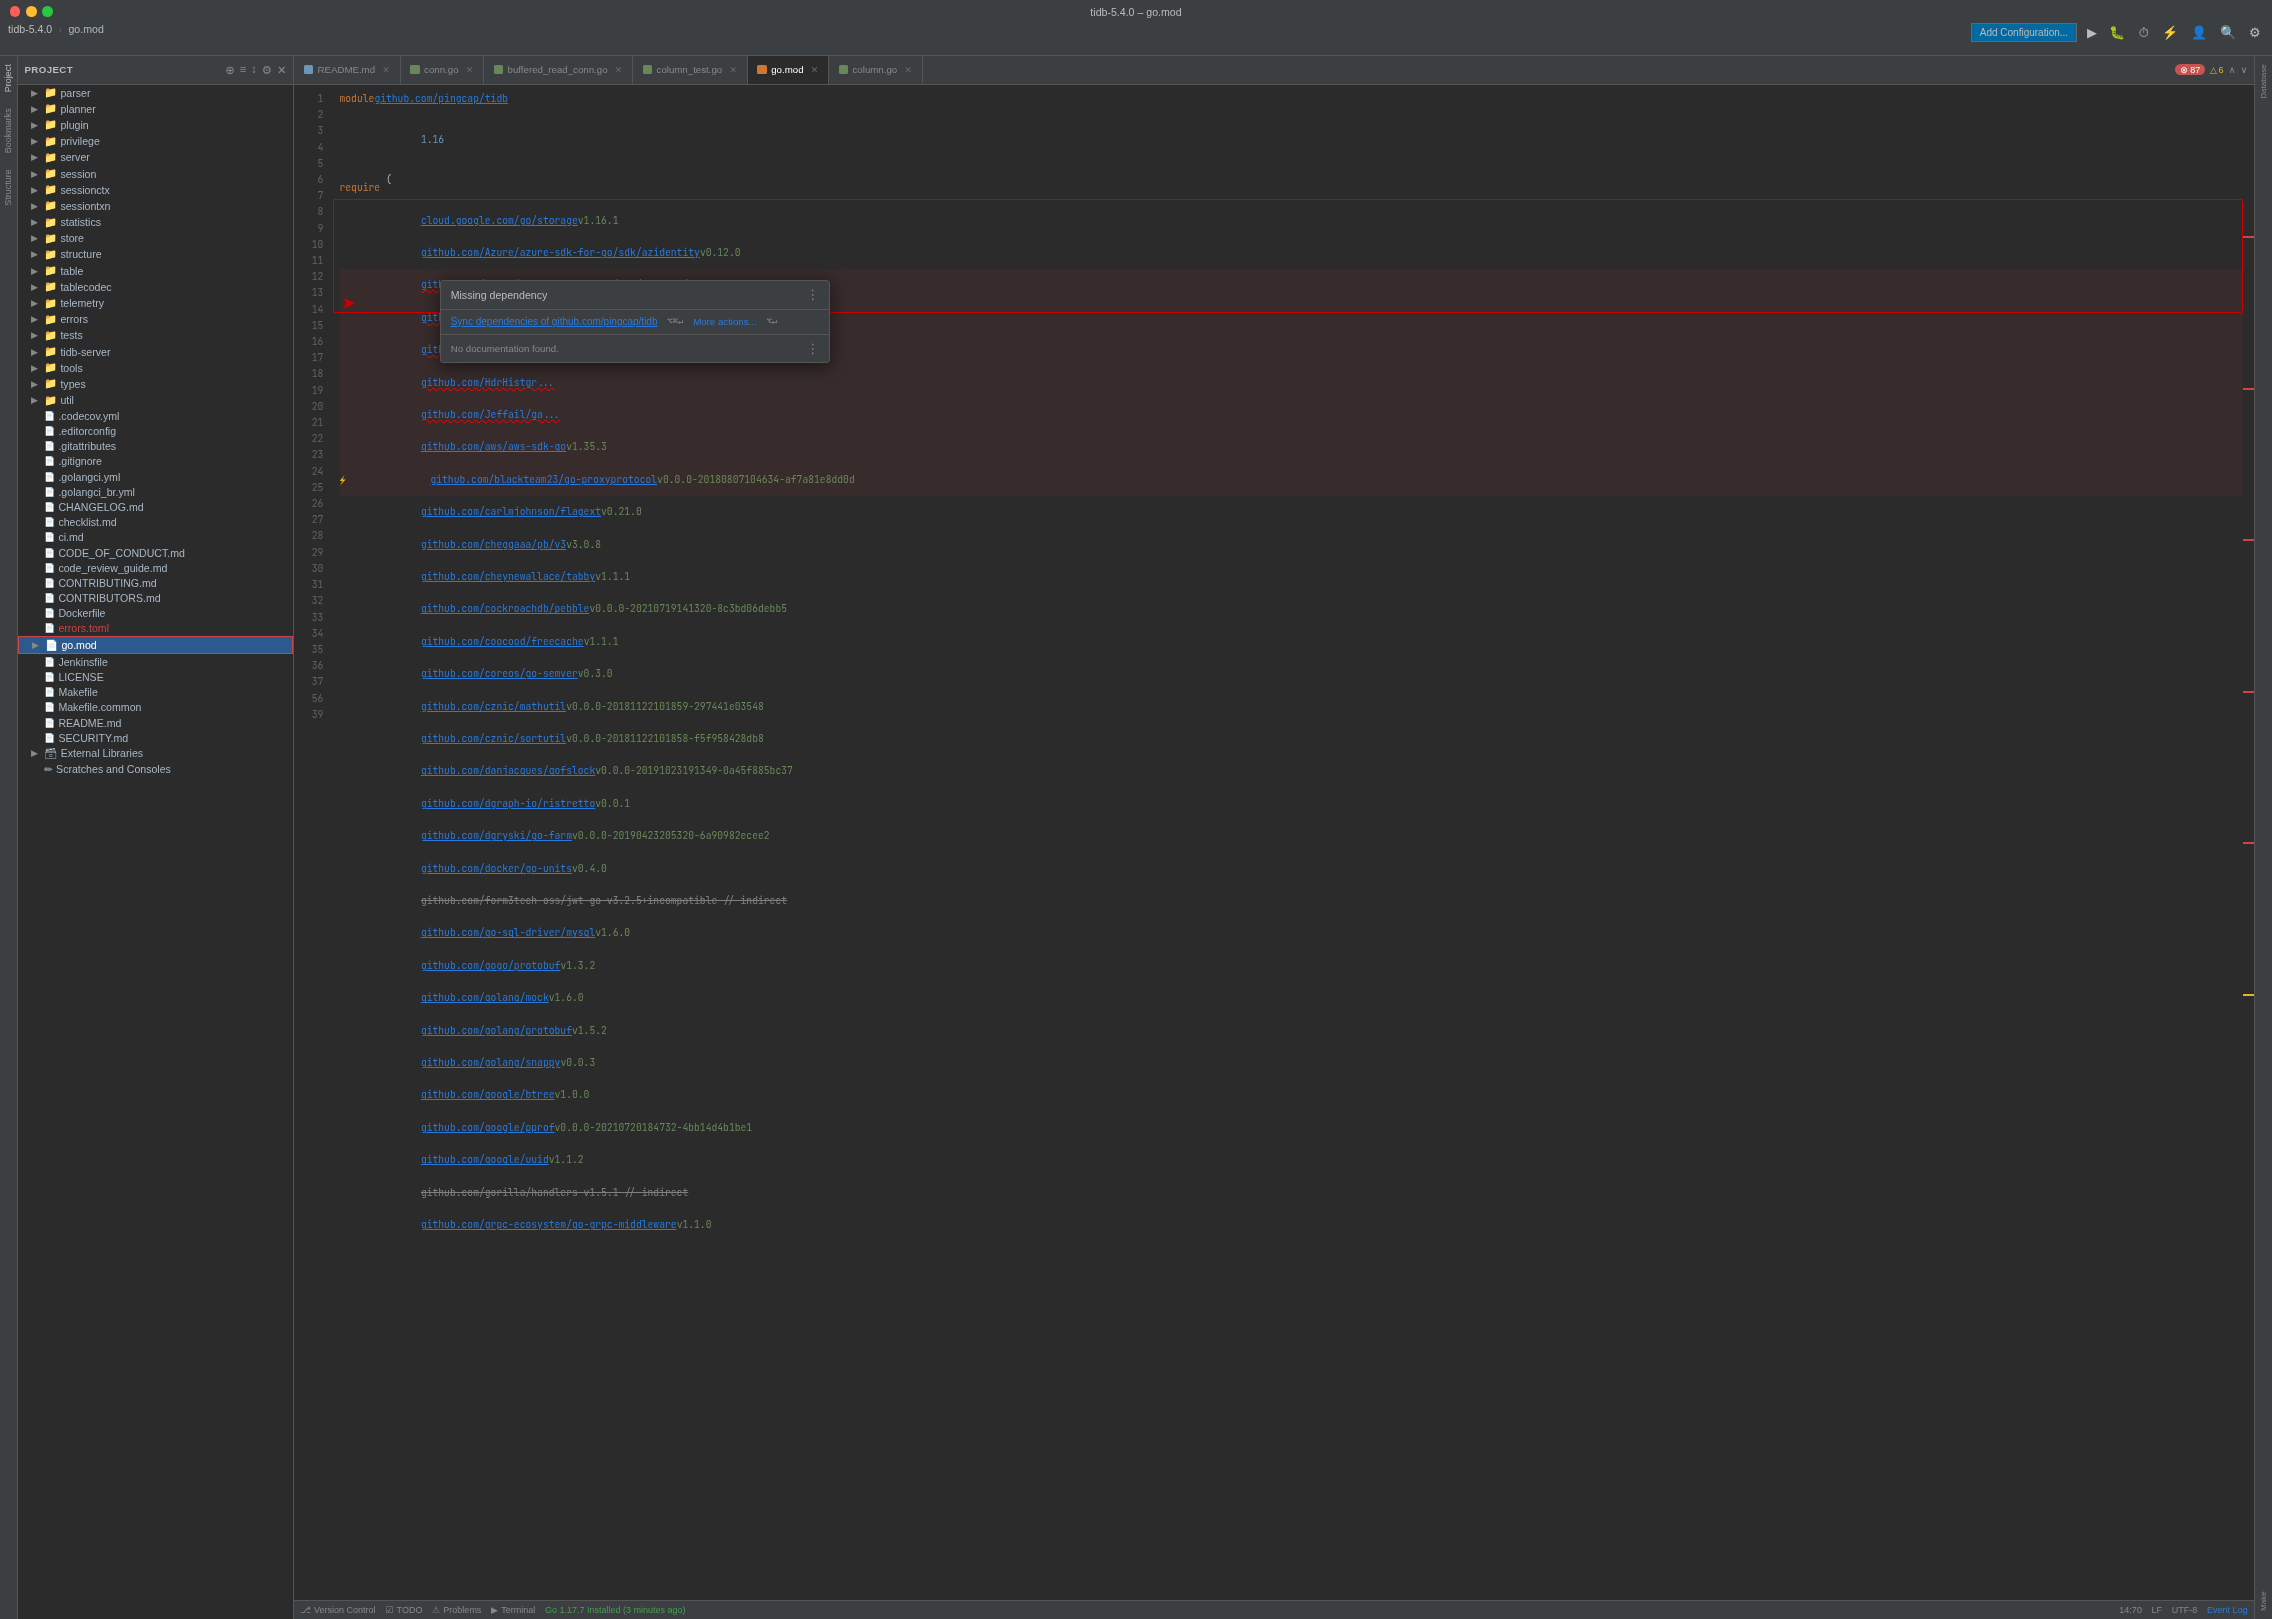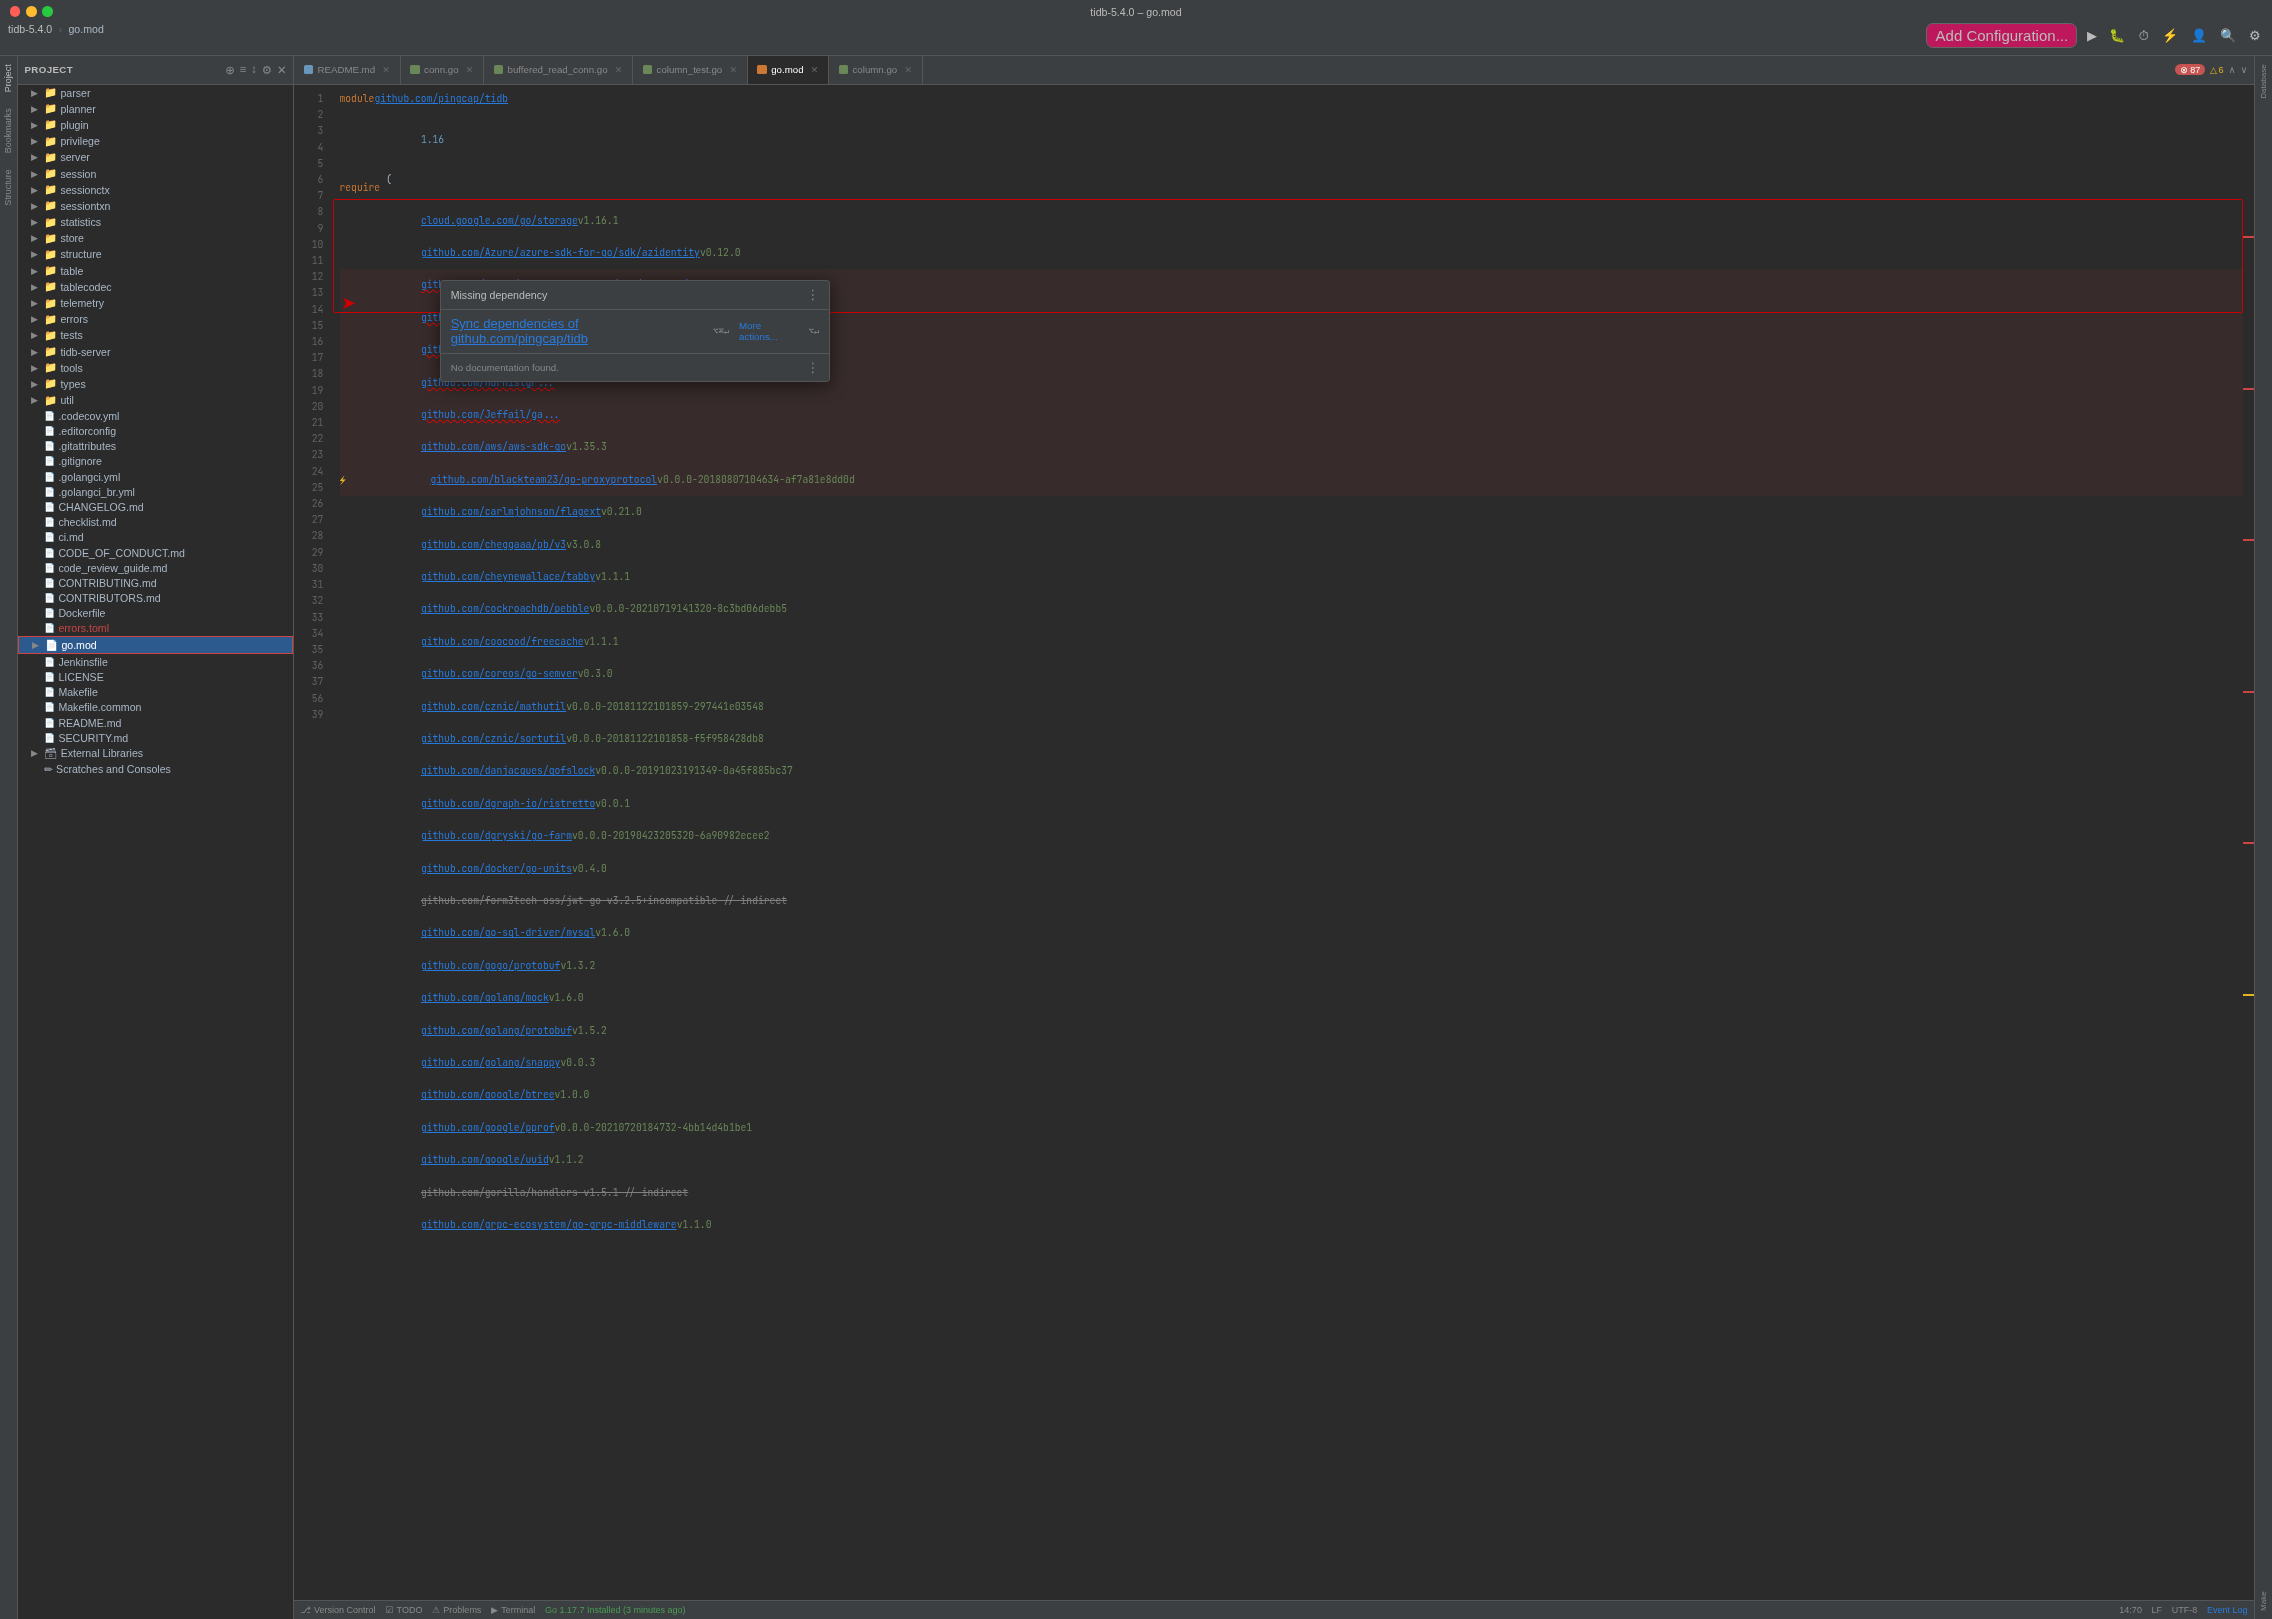--- a/index.html
+++ b/index.html
@@ -82,25 +82,25 @@
       gap: 6.5px;
     }
     .toolbar-icon-btn {
       color: #bbbbbb;
       cursor: pointer;
       font-size: 13px;
       padding: 1.6px 3.2px;
       border-radius: 2.4px;
     }
     .add-config-btn {
-      background: #be185d;
+      background: #0369a1;
       border: 0.8px solid #666;
-      border-radius: 7px;
+      border-radius: 0;
       color: #bbbbbb;
-      font-size: 15px;
+      font-size: 10px;
       padding: 3.2px 8.1px;
       cursor: pointer;
     }
 
     
     .main-layout {
       display: flex;
       flex: 1;
       overflow: hidden;
     }
@@ -362,21 +362,21 @@
       font-size: 13px;
     }
     .popup-actions {
       display: flex;
       align-items: center;
       padding: 6.5px 9.7px;
       gap: 9.7px;
     }
     .popup-link {
       color: #287bde;
-      font-size: 13px;
+      font-size: 10px;
       cursor: pointer;
       text-decoration: underline;
     }
     .popup-shortcut {
       color: #888;
       font-size: 9px;
       font-family: 'Courier New', monospace;
     }
     .popup-more-actions {
       color: #287bde;

